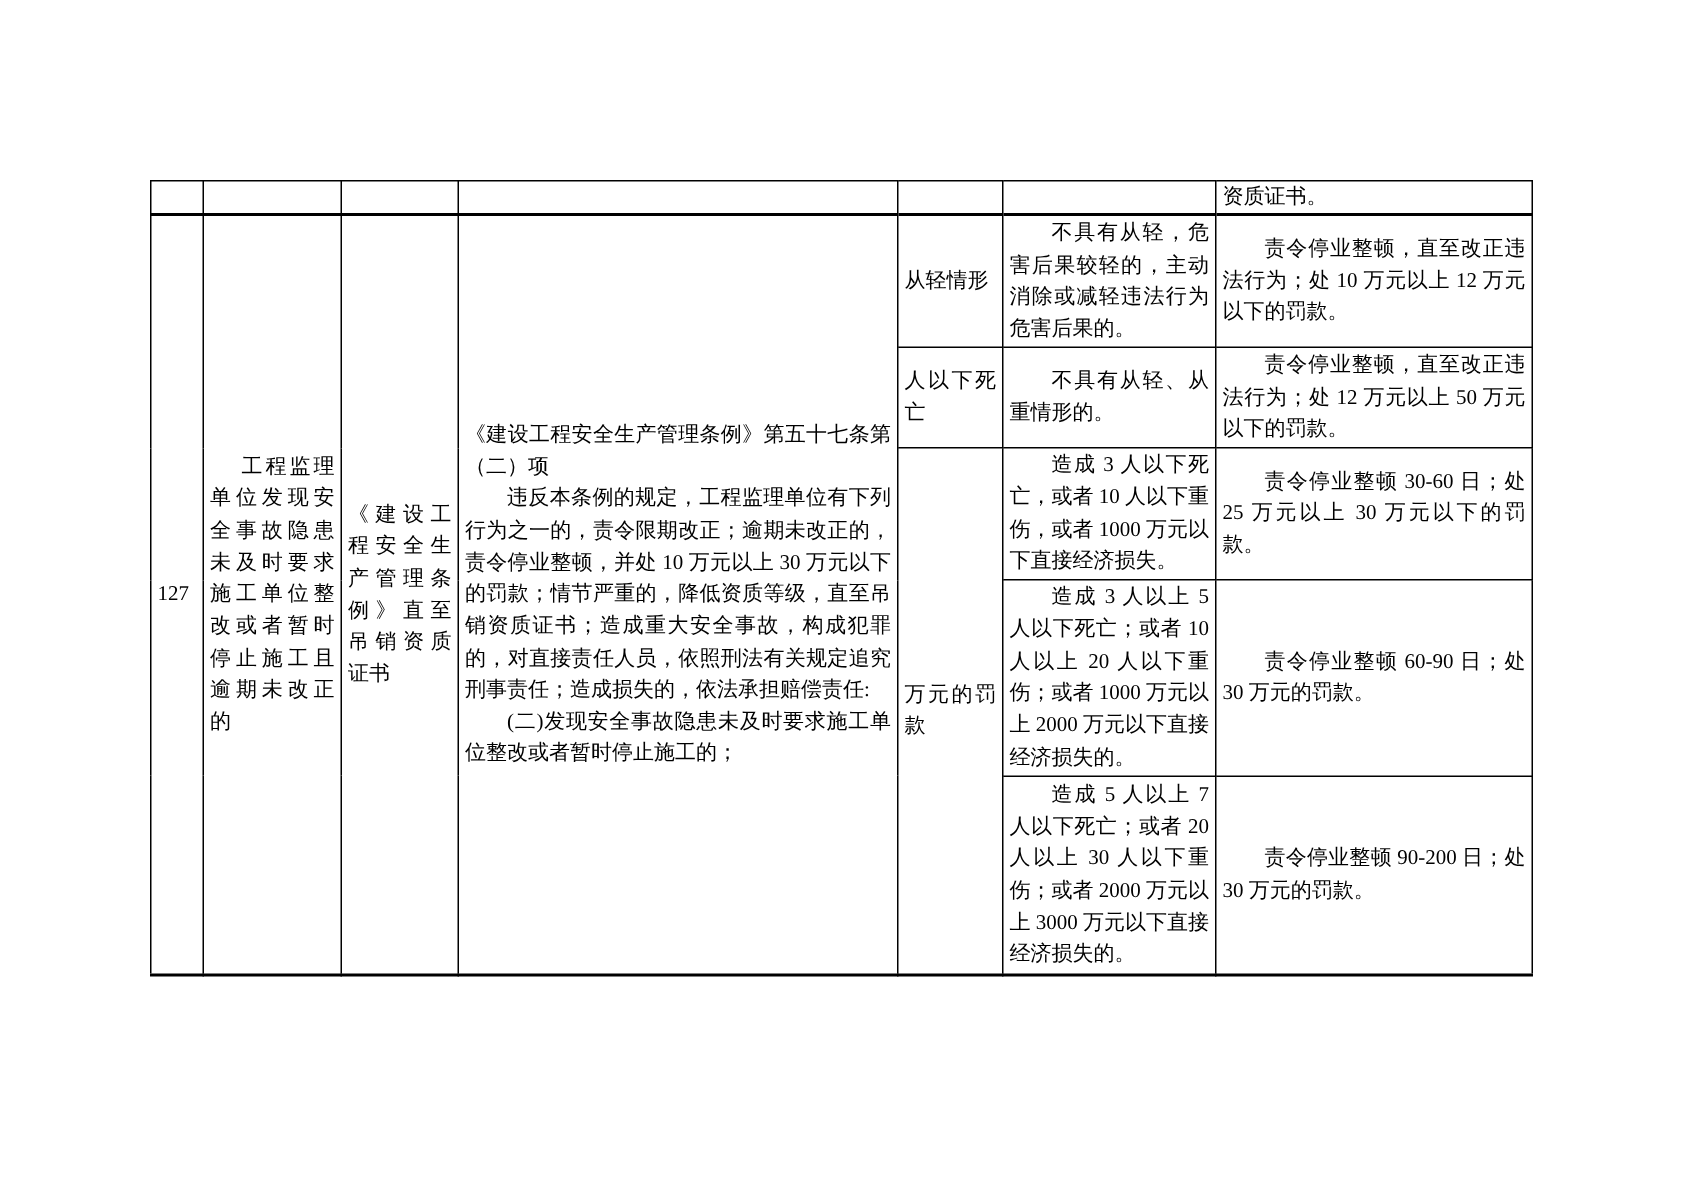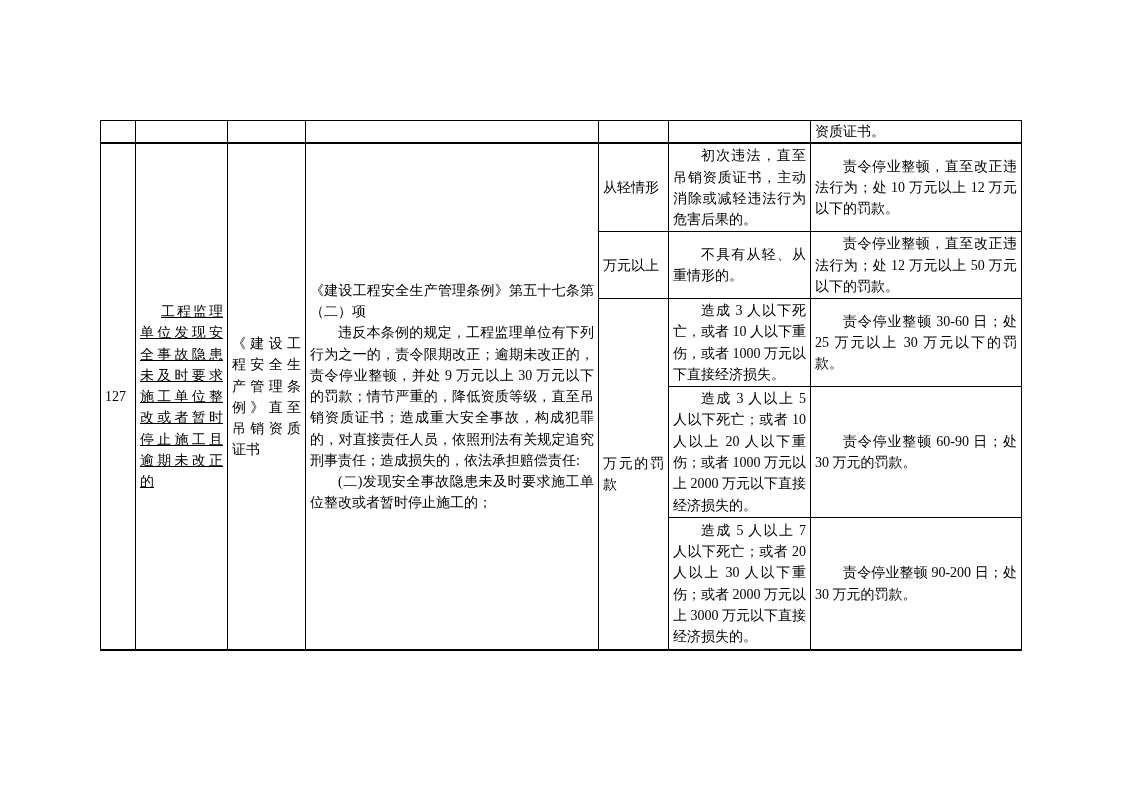--- a/index.html
+++ b/index.html
@@ -46,21 +46,20 @@
   }
   td p {
     margin: 0;
     text-indent: 2em;
   }
   td p.flush {
     text-indent: 0;
   }
   td.cell-violation p {
     text-indent: 1.5em;
-    text-decoration: underline;
   }
   .page-number {
     position: absolute;
     top: 668px;
     left: 0;
     right: 0;
     text-align: center;
     font-size: 14px;
     letter-spacing: 0.5px;
   }
@@ -97,34 +96,34 @@
     <tr style="height:85px">
       <td class="cell-seq" rowspan="5">127</td>
       <td class="cell-violation" rowspan="5">
         <p>工程监理单位发现安全事故隐患未及时要求施工单位整改或者暂时停止施工且逾期未改正的</p>
       </td>
       <td rowspan="5">
         <p class="flush">《建设工程安全生产管理条例》直至吊销资质证书</p>
       </td>
       <td rowspan="5">
         <p class="flush">《建设工程安全生产管理条例》第五十七条第（二）项</p>
-        <p>违反本条例的规定，工程监理单位有下列行为之一的，责令限期改正；逾期未改正的，责令停业整顿，并处 9 万元以上 30 万元以下的罚款；情节严重的，降低资质等级，直至吊销资质证书；造成重大安全事故，构成犯罪的，对直接责任人员，依照刑法有关规定追究刑事责任；造成损失的，依法承担赔偿责任:</p>
+        <p>违反本条例的规定，工程监理单位有下列行为之一的，责令限期改正；逾期未改正的，责令停业整顿，并处 10 万元以上 30 万元以下的罚款；情节严重的，降低资质等级，直至吊销资质证书；造成重大安全事故，构成犯罪的，对直接责任人员，依照刑法有关规定追究刑事责任；造成损失的，依法承担赔偿责任:</p>
         <p>(二)发现安全事故隐患未及时要求施工单位整改或者暂时停止施工的；</p>
       </td>
       <td class="cell-severity">从轻情形</td>
       <td>
-        <p>初次违法，直至吊销资质证书，主动消除或减轻违法行为危害后果的。</p>
+        <p>不具有从轻，危害后果较轻的，主动消除或减轻违法行为危害后果的。</p>
       </td>
       <td>
         <p>责令停业整顿，直至改正违法行为；处 10 万元以上 12 万元以下的罚款。</p>
       </td>
     </tr>
 
     <tr style="height:65px">
-      <td class="cell-severity">万元以上</td>
+      <td class="cell-severity">人以下死亡</td>
       <td>
         <p>不具有从轻、从重情形的。</p>
       </td>
       <td>
         <p>责令停业整顿，直至改正违法行为；处 12 万元以上 50 万元以下的罚款。</p>
       </td>
     </tr>
 
     <tr style="height:82px">
       <td class="cell-severity" rowspan="3">万元的罚款</td>

